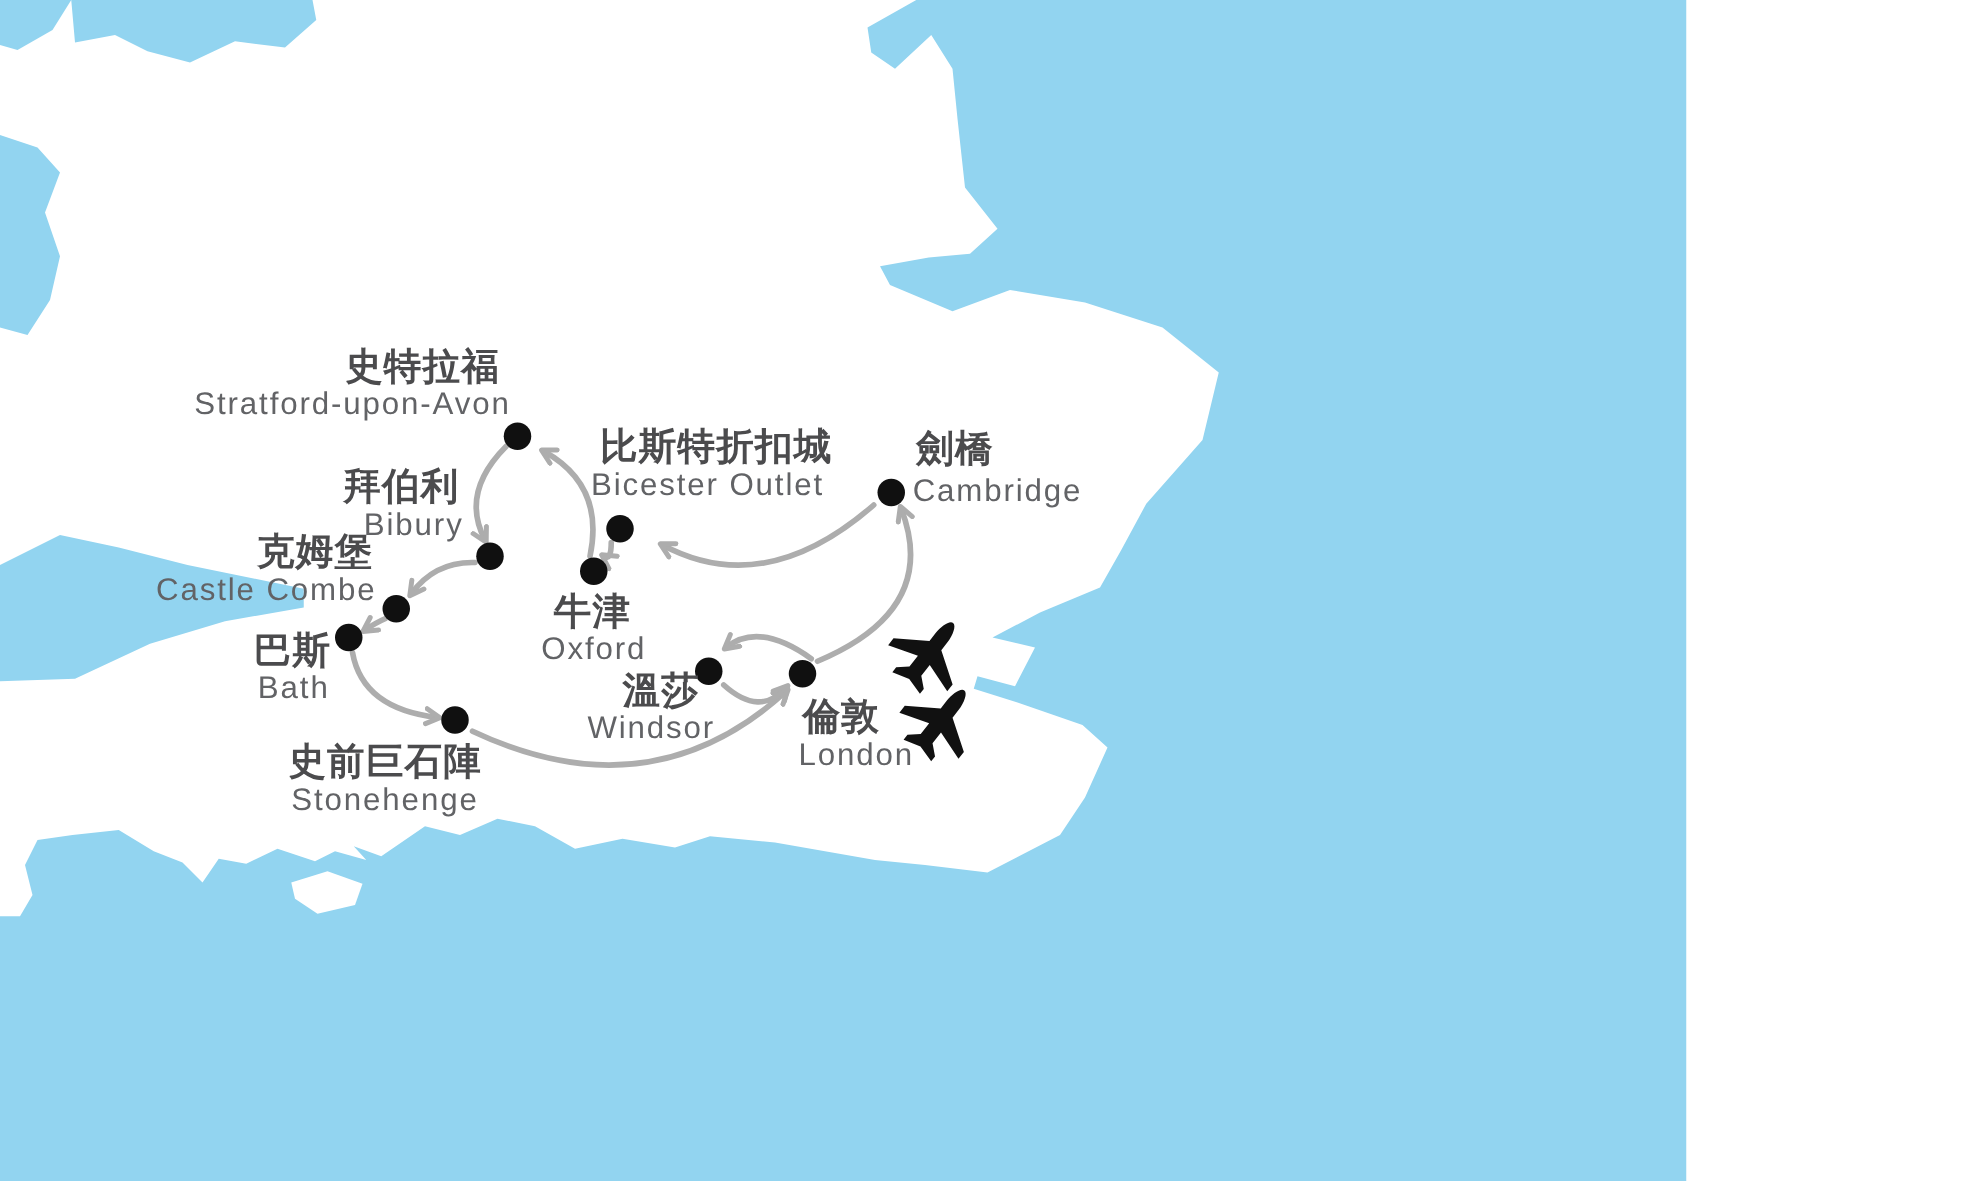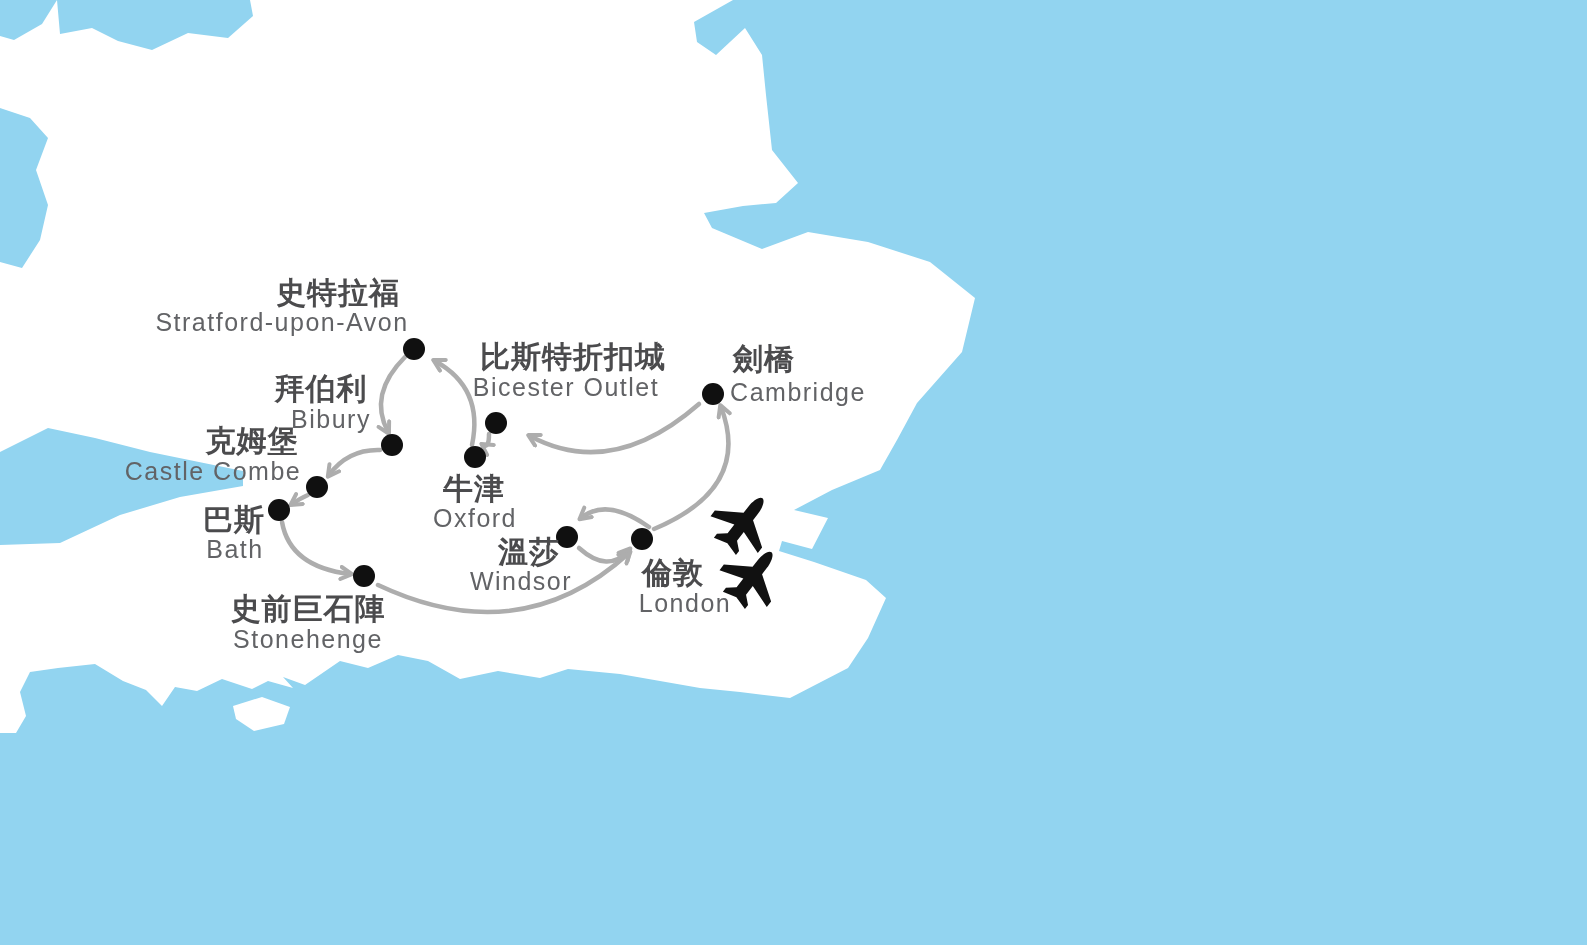--- a/index.html
+++ b/index.html
@@ -1,16 +1,16 @@
 <!DOCTYPE html>
 <html><head>
 <meta charset="utf-8">
 <style>
   html,body{margin:0;padding:0;background:#ffffff;}
-  .stage{position:relative;width:1587px;height:945px;overflow:hidden;font-family:"Liberation Sans",sans-serif;}
+  .stage{position:relative;width:1349px;height:945px;overflow:hidden;font-family:"Liberation Sans",sans-serif;}
   svg{display:block;}
   text{font-family:"Liberation Sans",sans-serif;}
   .zh{font-weight:bold;font-size:30px;fill:#4b4b4d;letter-spacing:1px;}
   .en{font-weight:normal;font-size:25px;fill:#626366;letter-spacing:1.5px;}
 </style>
 </head>
 <body>
 
 <div class="stage">
 <svg width="1587" height="945" viewBox="0 0 1587 945" xmlns="http://www.w3.org/2000/svg">

